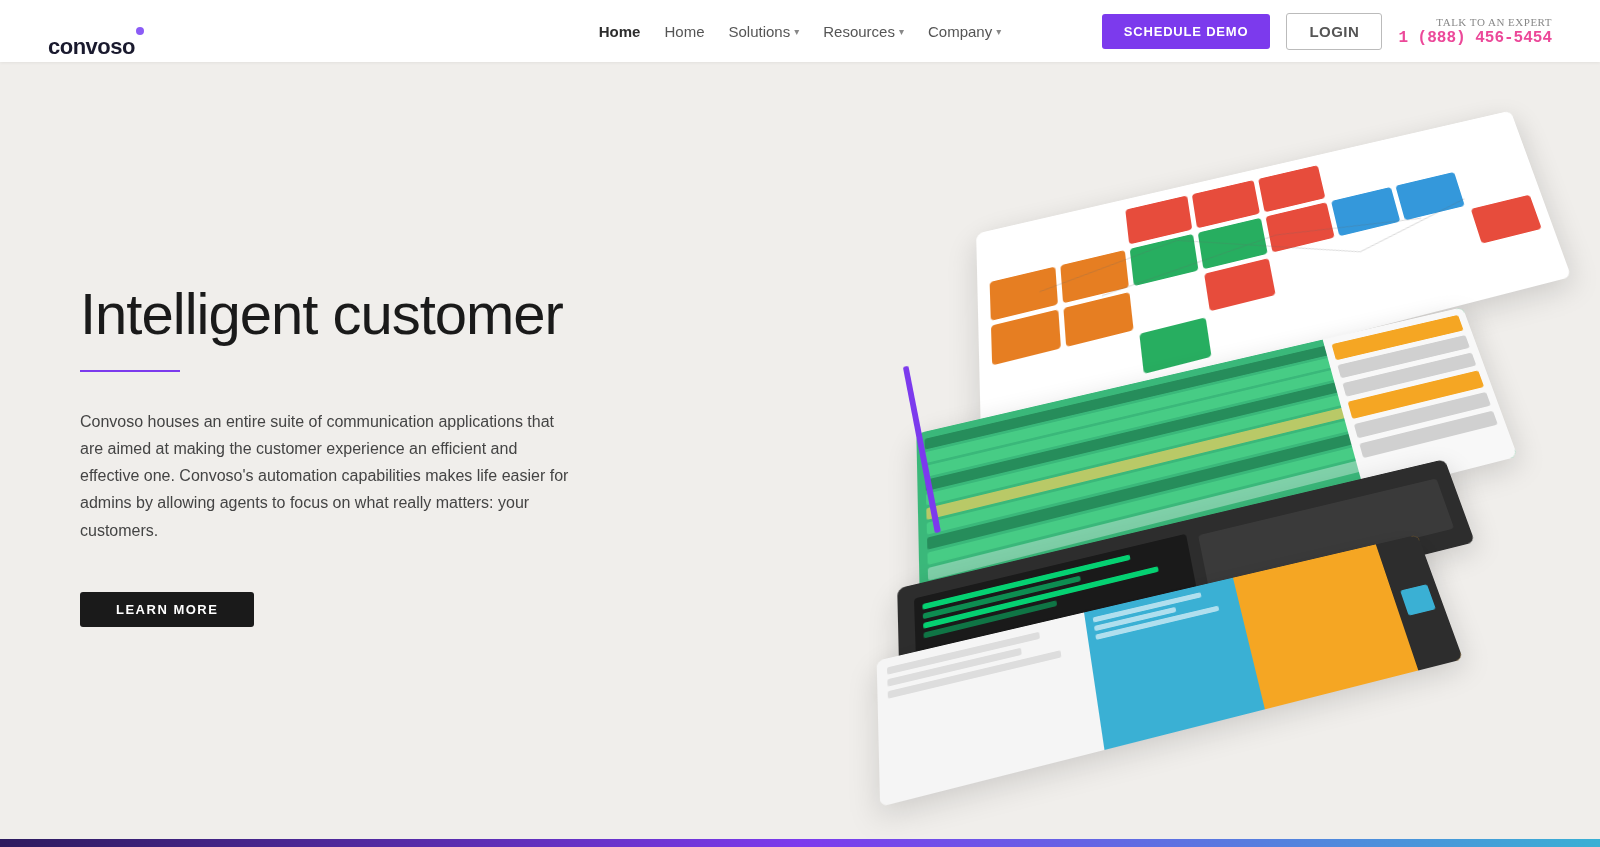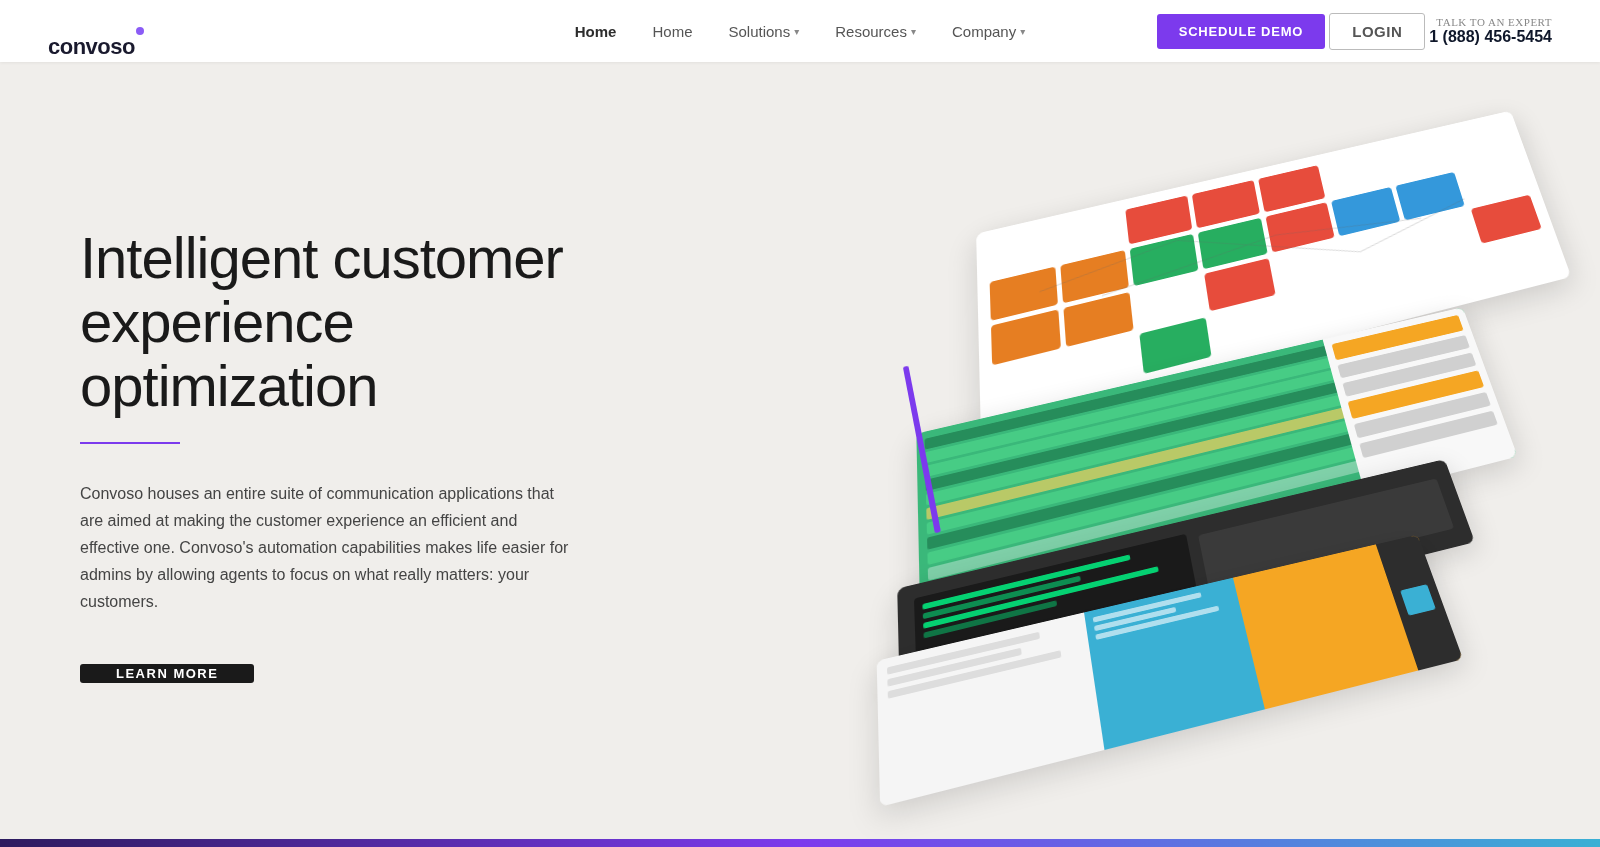--- a/index.html
+++ b/index.html
@@ -44,21 +44,21 @@
       background: #8b5cf6;
       border-radius: 50%;
       display: inline-block;
       margin-left: 1px;
       vertical-align: super;
     }
 
     nav {
       display: flex;
       align-items: center;
-      gap: 36px;
+      gap: 24px;
       position: absolute;
       left: 50%;
       transform: translateX(-50%);
       justify-content: center;
     }
 
     .nav-item {
       font-size: 15px;
       color: #555;
       cursor: pointer;
@@ -74,21 +74,21 @@
     }
 
     .nav-chevron {
       font-size: 10px;
       color: #888;
     }
 
     .header-right {
       display: flex;
       align-items: center;
-      gap: 4px;
+      gap: 16px;
     }
 
     .schedule-demo-btn {
       background: #7c3aed;
       color: white;
       border: none;
       padding: 10px 22px;
       font-size: 13px;
       font-weight: 700;
       letter-spacing: 0.8px;
@@ -119,21 +119,22 @@
       color: #888;
       text-transform: uppercase;
       letter-spacing: 0.5px;
       display: block;
       font-family: Liberation Serif, serif;
     }
 
     .talk-expert-phone {
       font-size: 16px;
       font-weight: 700;
-      color: #0f172a;
+      color: #ec4899;
+      font-family: Liberation Mono, monospace;
     }
 
     
     .hero {
       display: flex;
       align-items: center;
       min-height: 785px;
       padding: 60px 80px 60px 80px;
       position: relative;
       overflow: hidden;
@@ -166,21 +167,21 @@
       color: #444;
       line-height: 1.7;
       margin-bottom: 48px;
       max-width: 500px;
     }
 
     .learn-more-btn {
       background: #1a1a1a;
       color: white;
       border: none;
-      padding: 2px 36px;
+      padding: 10px 36px;
       font-size: 13px;
       font-weight: 700;
       letter-spacing: 1.5px;
       text-transform: uppercase;
       cursor: pointer;
       border-radius: 3px;
     }
 
     
     .hero-visual {
@@ -435,21 +436,20 @@
       <span class="talk-expert-label">TALK TO AN EXPERT</span>
       <span class="talk-expert-phone">1 (888) 456-5454</span>
     </div>
   </div>
 </header>
 
 <section class="hero">
   <div class="hero-content">
     <h1 class="hero-title">
       <span>Intelligent customer</span><br>
-      <span>experience optimization</span>
     </h1>
     <div class="hero-divider"></div>
     <p class="hero-description">Convoso houses an entire suite of communication applications that are aimed at making the customer experience an efficient and effective one. Convoso's automation capabilities makes life easier for admins by allowing agents to focus on what really matters: your customers.</p>
     <button class="learn-more-btn">LEARN MORE</button>
   </div>
 
   <div class="hero-visual">
     <div class="layers-container">
 
       <div class="layer layer-1">

